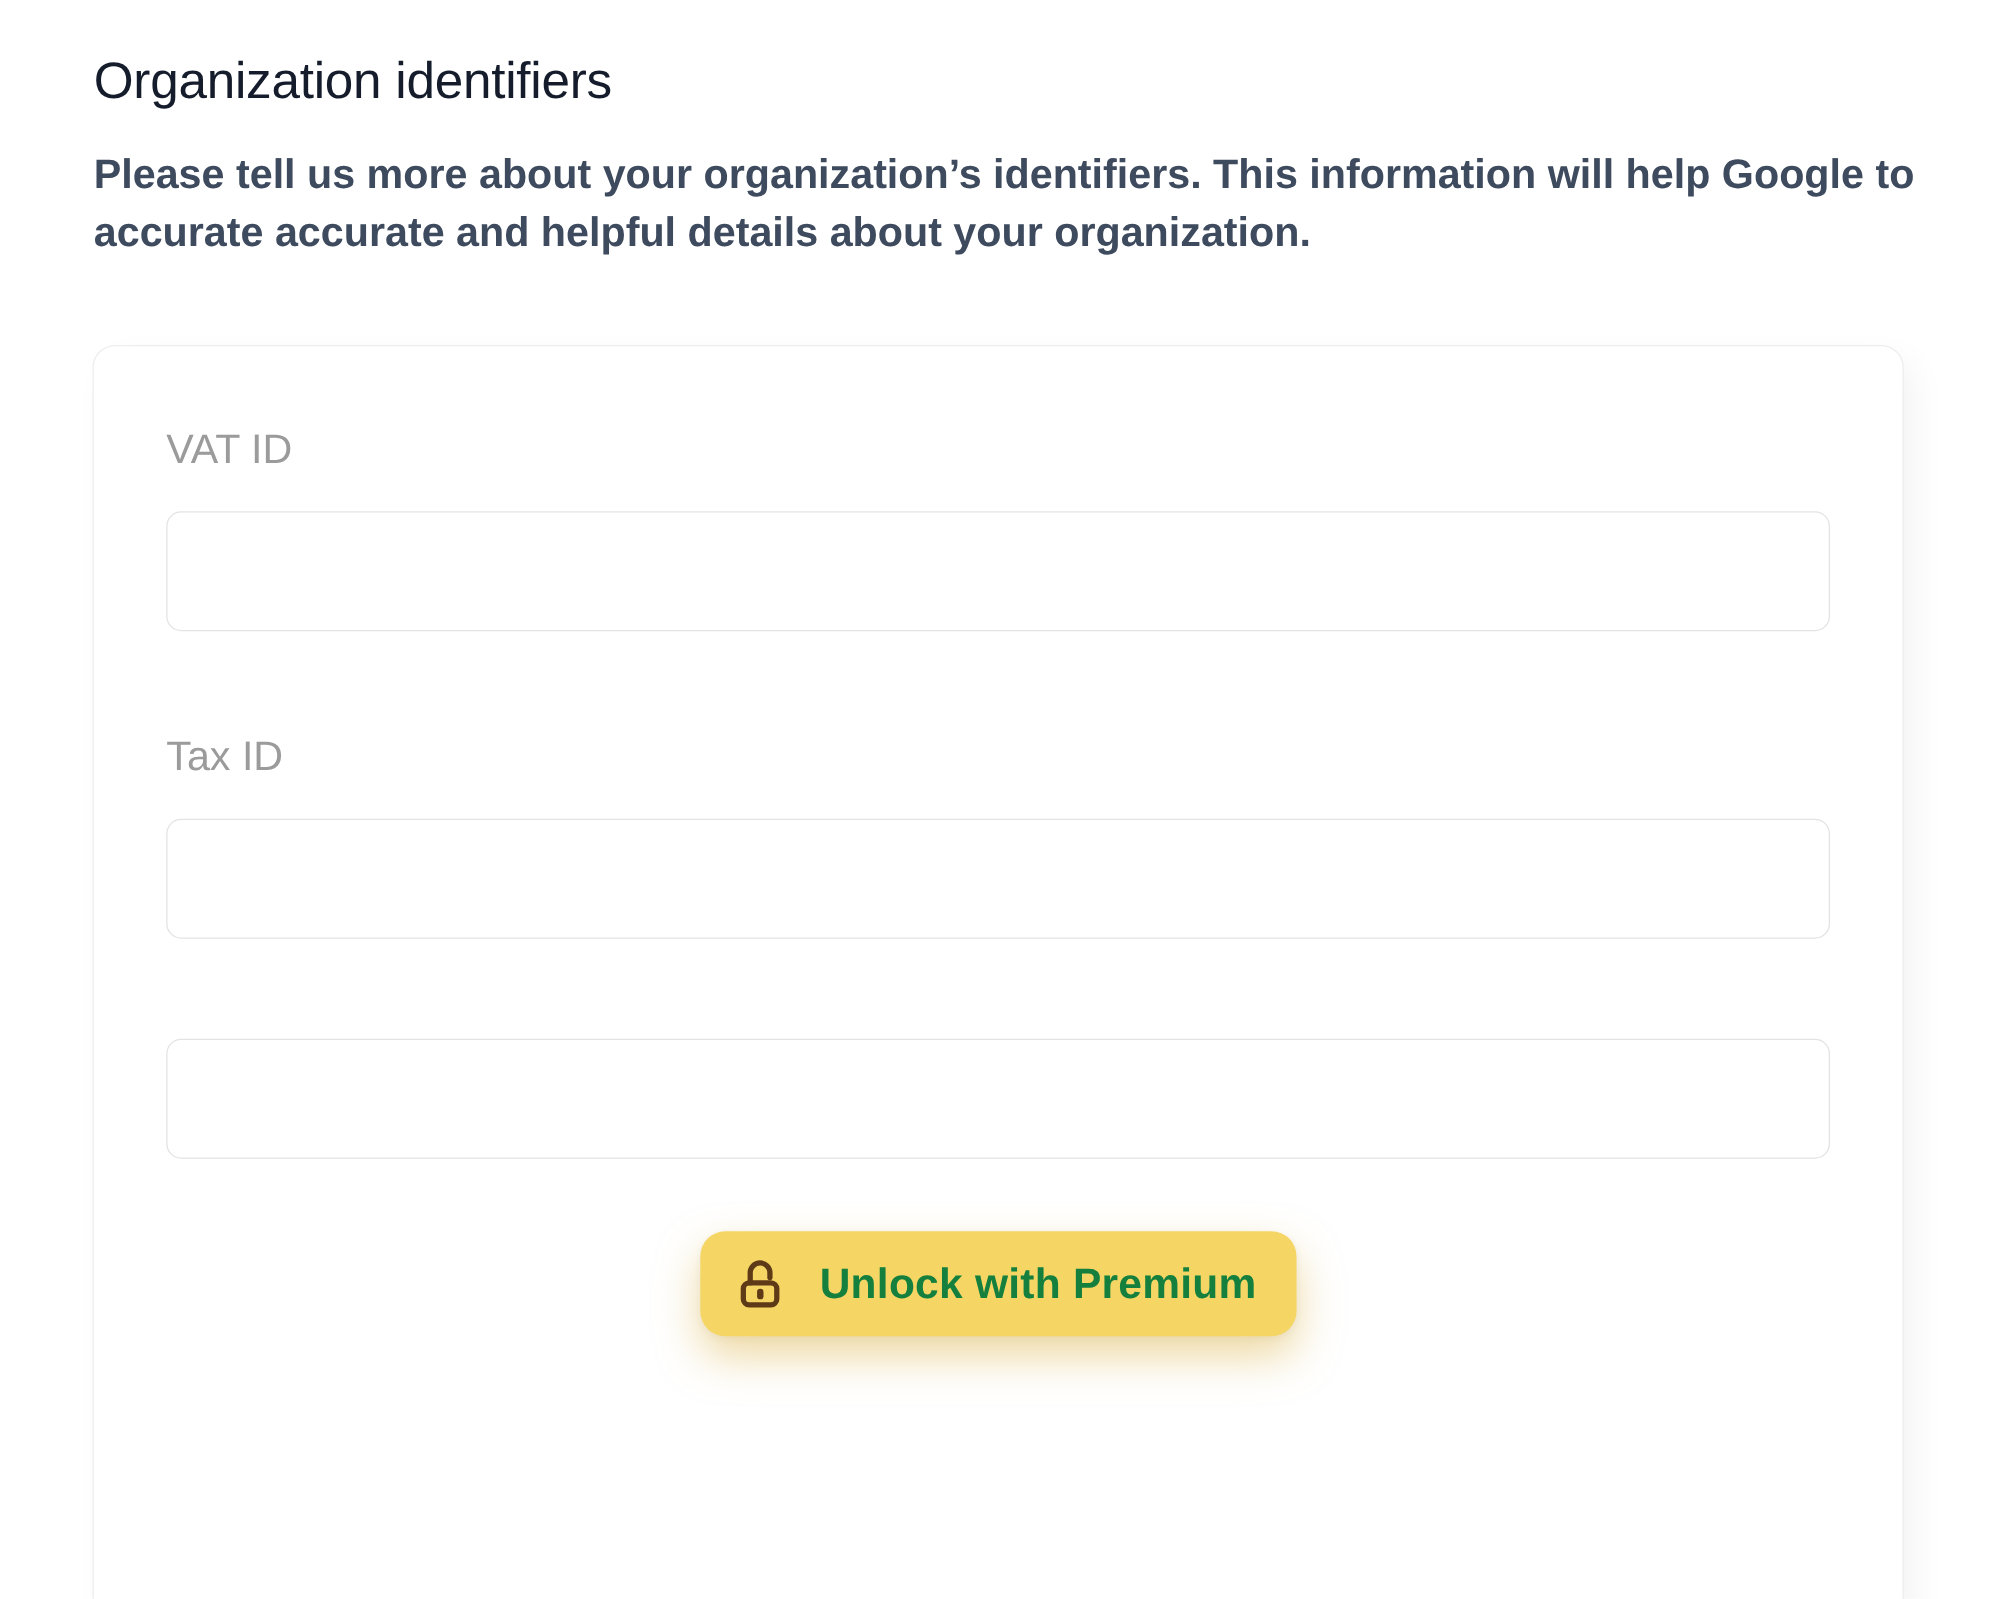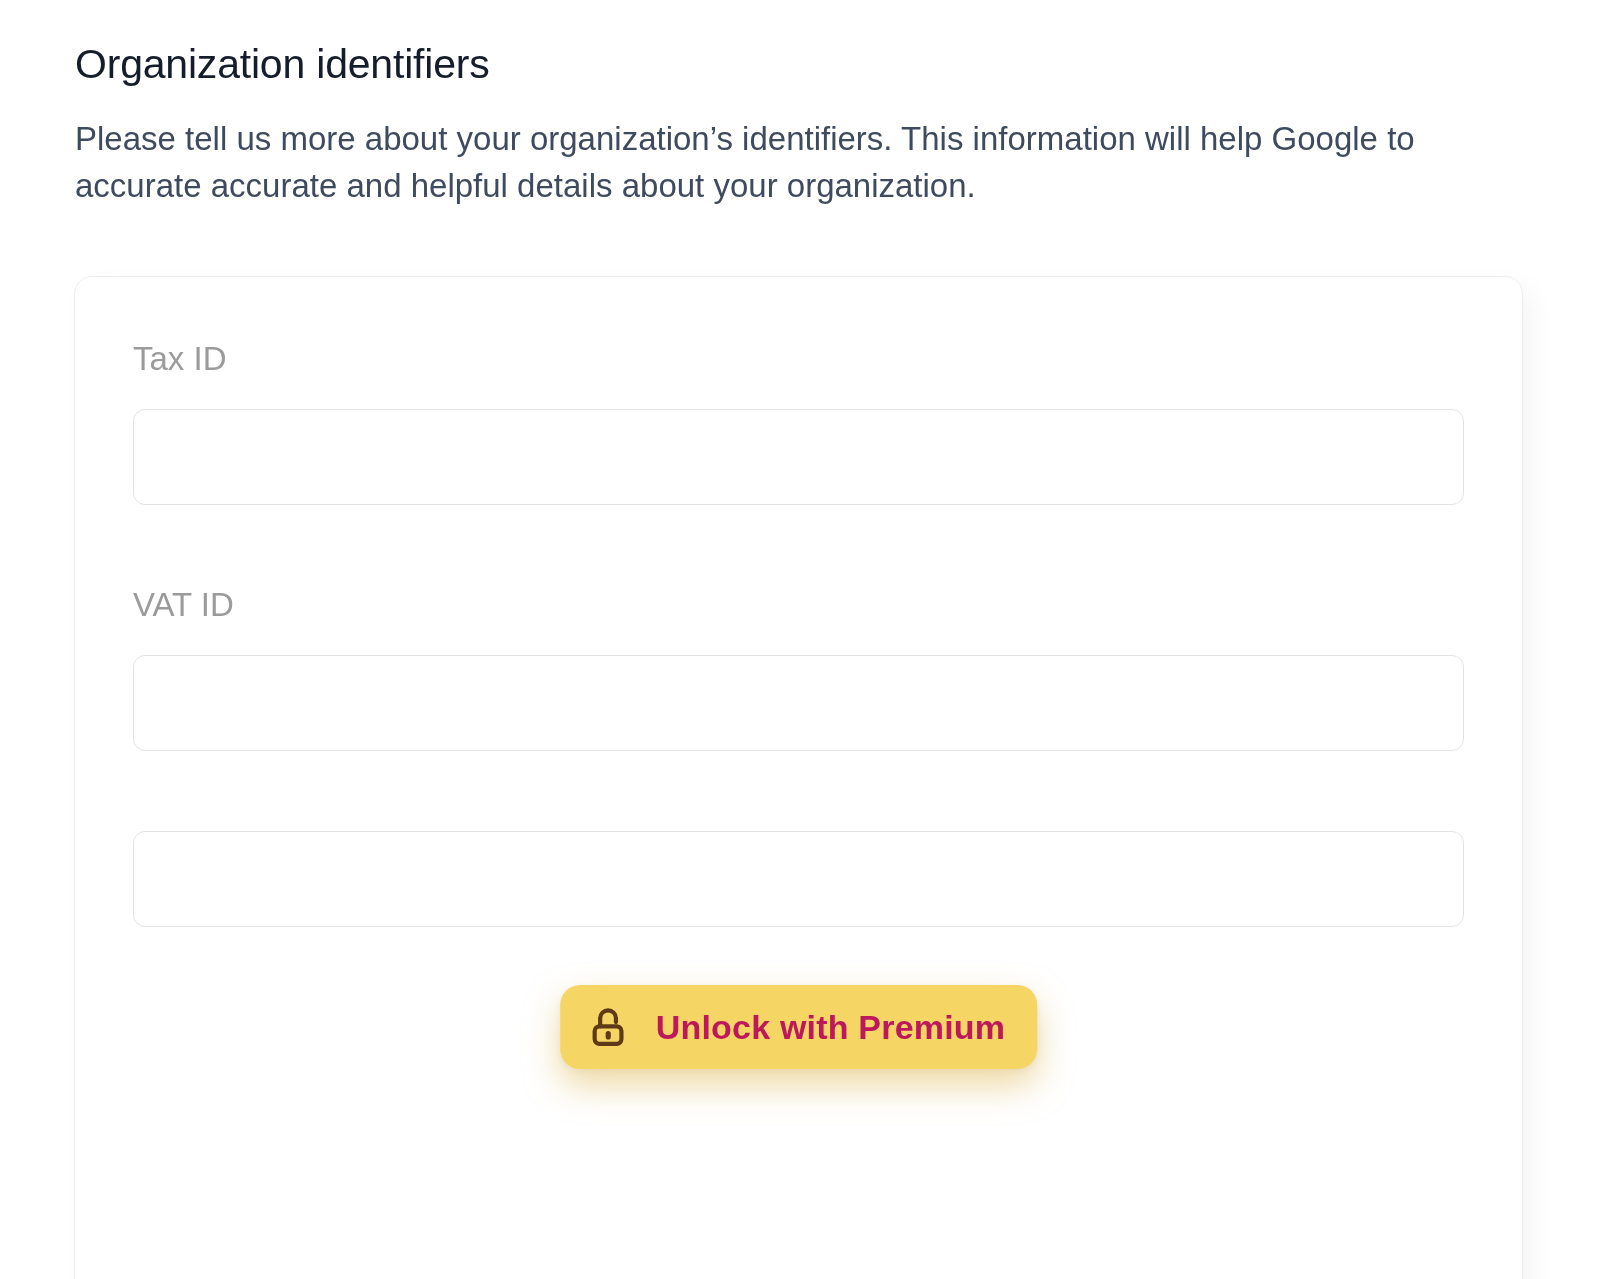--- a/index.html
+++ b/index.html
@@ -21,21 +21,21 @@
     line-height: 44px;
     font-weight: 400;
     color: #151c2b;
     letter-spacing: -0.2px;
   }
 
   .page-description {
     margin-top: 29px;
     font-size: 33px;
     line-height: 47px;
-    font-weight: 400;
+    font-weight: 700;
     color: #3e4a5e;
   }
 
   .card {
     position: relative;
     margin-top: 67px;
     margin-left: -1px;
     width: 1449px;
     min-height: 1120px;
     background: #ffffff;
@@ -84,21 +84,21 @@
     border: none;
     border-radius: 20px;
     cursor: pointer;
     box-shadow: 0 16px 34px rgba(221, 180, 72, 0.5), 0 2px 6px rgba(0, 0, 0, 0.05);
     white-space: nowrap;
   }
 
   .premium-button-label {
     font-size: 34px;
     font-weight: 600;
-    color: #be185d;
+    color: #15803d;
     letter-spacing: 0.2px;
   }
 
   .lock-icon {
     width: 44px;
     height: 44px;
     flex: 0 0 auto;
     display: block;
   }
 </style>
@@ -107,26 +107,26 @@
 
 <div class="page">
 
   <h1 class="page-title">Organization identifiers</h1>
 
   <p class="page-description"><span>Please tell us more about your organization’s identifiers. This information will help Google to</span><br><span>accurate accurate and helpful details about your organization.</span></p>
 
   <div class="card">
 
     <div class="field">
-      <label class="field-label">Tax ID</label>
+      <label class="field-label">VAT ID</label>
       <input class="field-input" type="text" value="" style="">
     </div>
 
     <div class="field">
-      <label class="field-label">VAT ID</label>
+      <label class="field-label">Tax ID</label>
       <input class="field-input" type="text" value="" style="">
     </div>
 
 
     <div class="field">
       <input class="field-input" type="text" value="" style="">
     </div>
 
     <button class="premium-button">
       <svg class="lock-icon" viewBox="0 0 24 24" fill="none" stroke="#5e3a17" stroke-width="2.3" stroke-linecap="round" stroke-linejoin="round" aria-hidden="true">

